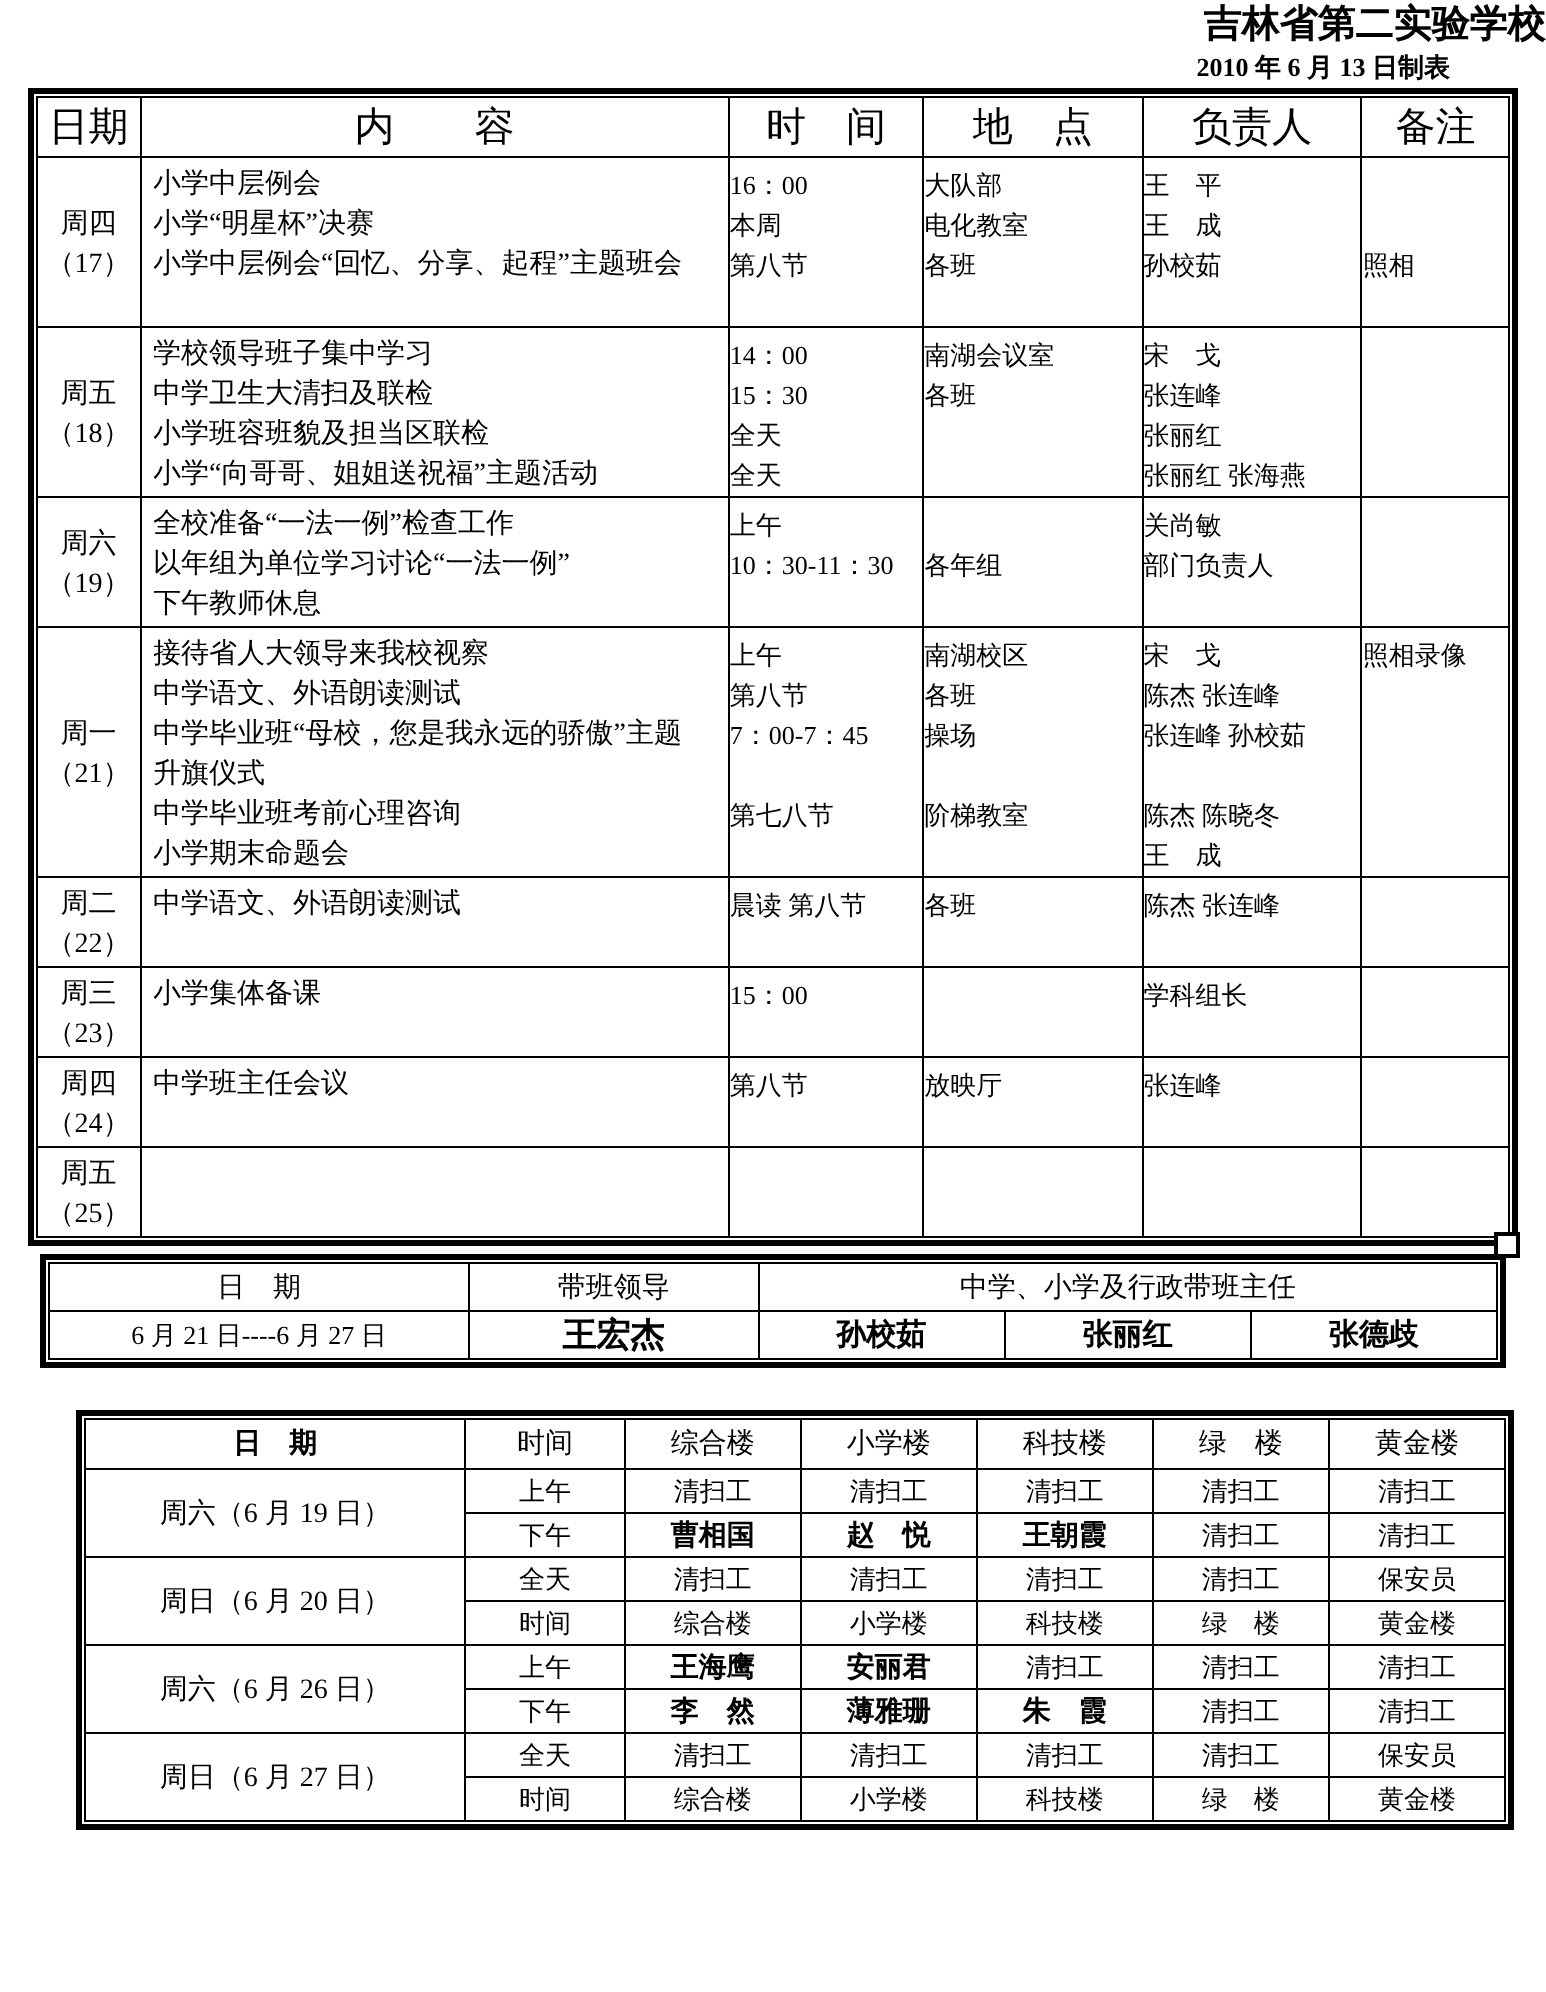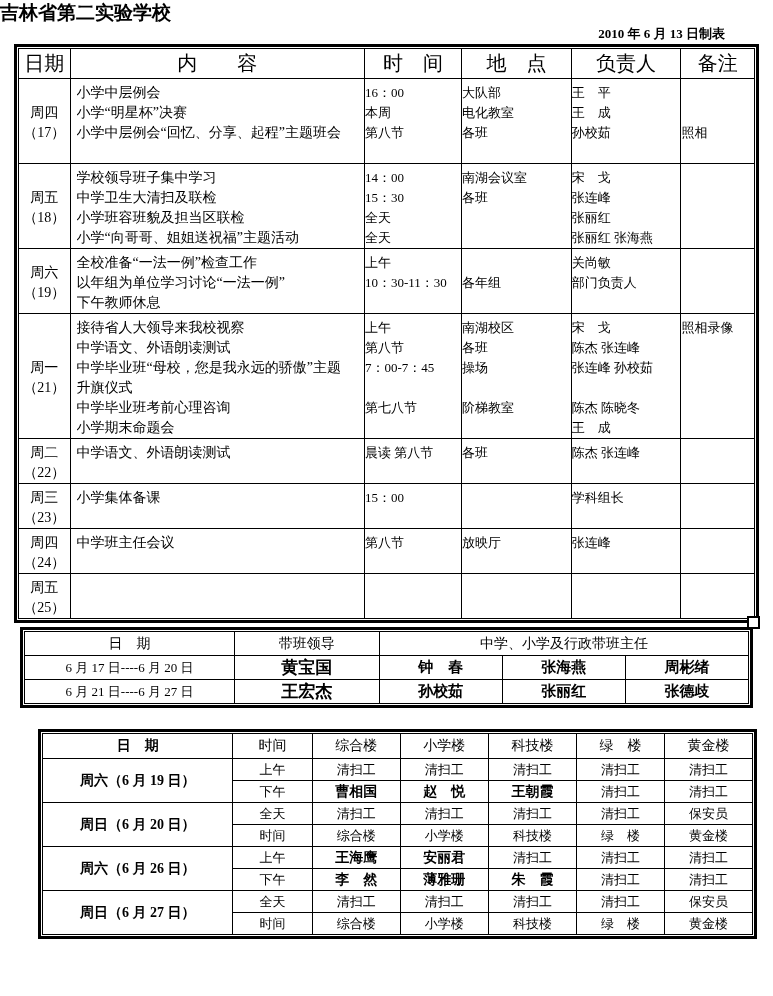--- a/index.html
+++ b/index.html
@@ -3,21 +3,21 @@
 <meta charset="utf-8">
 <style>
   html,body{margin:0;padding:0;background:#fff;}
   .page{
     position:relative;
     width:773px;height:996px;
     background:#fff;color:#000;
     font-family:"Liberation Serif","DejaVu Serif",serif;
     overflow:hidden;
   }
-  .title1{text-align:left;font-weight:bold;font-size:19px;line-height:24px;padding-top:1px;}
+  .title1{text-align:right;font-weight:bold;font-size:19px;line-height:24px;padding-top:1px;}
   .title2{text-align:center;font-weight:bold;font-size:21px;line-height:27px;}
   .date-note{text-align:right;font-weight:bold;font-size:13px;line-height:17px;padding-right:48px;}
 
   .tbl-wrap{border:3px solid #000;padding:1px;background:#fff;}
   .main-wrap{margin:2px 14px 0 14px;}
   .duty-wrap{margin:4px 20px 0 20px;}
   .clean-wrap{margin:21px 16px 0 38px;}
 
   table.tbl{border-collapse:collapse;width:100%;table-layout:fixed;}
   .tbl th,.tbl td{border:1px solid #000;padding:0;font-weight:normal;}
@@ -54,21 +54,21 @@
   .duty td{height:23px;text-align:center;vertical-align:middle;font-size:13px;white-space:nowrap;}
   .duty td.leader{font-weight:bold;font-size:17px;}
   .duty td.dname{font-weight:bold;font-size:15px;}
   .dc1{width:29%}.dc2{width:20%}.dc3{width:17%}.dc4{width:17%}.dc5{width:17%}
 
   
   .clean thead tr{height:25px;}
   .clean th{font-size:14px;text-align:center;}
   .clean th.bold{font-weight:bold;}
   .clean td{height:21px;text-align:center;vertical-align:middle;font-size:13px;white-space:nowrap;}
-  .clean td.cdate{font-weight:bold;font-size:14px;}
+  .clean td.cdate{font-weight:normal;font-size:14px;}
   .clean td.bname{font-weight:bold;font-size:14px;}
   .cc1{width:26.8%}.cc2{width:11.2%}.cc3,.cc4,.cc5,.cc6,.cc7{width:12.4%}
 </style>
 </head>
 <body>
 
 <div class="page">
 
   <div class="title1">吉林省第二实验学校</div>
   <div class="date-note">2010 年 6 月 13 日制表</div>
@@ -308,27 +308,20 @@
           <col class="dc5">
       </colgroup>
       <thead>
           <tr id="duty-head">
             <th colspan="1">日　期</th>
             <th colspan="1">带班领导</th>
             <th colspan="3">中学、小学及行政带班主任</th>
           </tr>
         </thead>
       <tbody id="duty-tbody">
-          <tr>
-            <td class="ddate">6 月 17 日----6 月 20 日</td>
-            <td class="leader">黄宝国</td>
-            <td class="dname">钟　春</td>
-            <td class="dname">张海燕</td>
-            <td class="dname">周彬绪</td>
-          </tr>
           <tr>
             <td class="ddate">6 月 21 日----6 月 27 日</td>
             <td class="leader">王宏杰</td>
             <td class="dname">孙校茹</td>
             <td class="dname">张丽红</td>
             <td class="dname">张德歧</td>
           </tr>
         </tbody>
     </table>
   </div>

